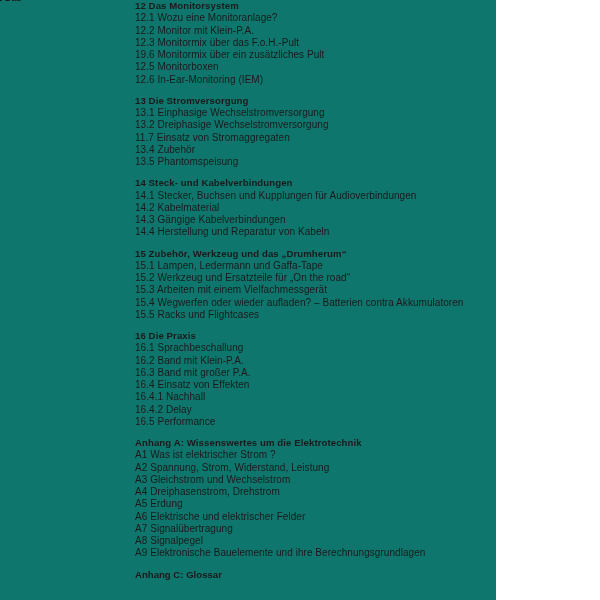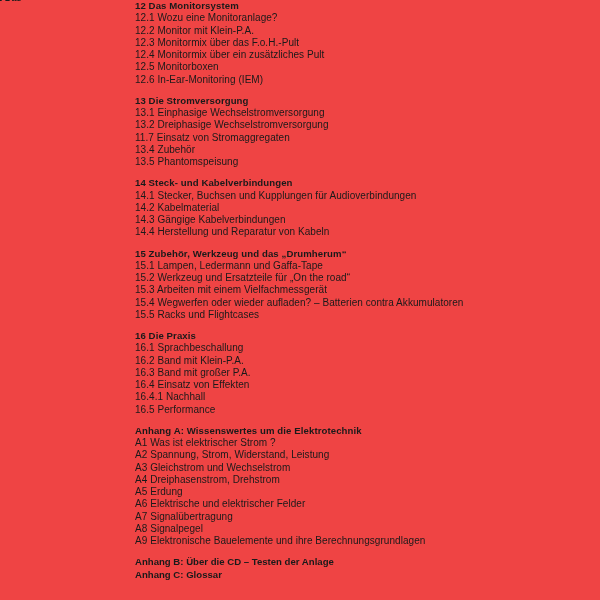--- a/index.html
+++ b/index.html
@@ -12,23 +12,23 @@
     width: 600px;
     height: 600px;
     overflow: hidden;
     font-family: "Liberation Sans", "DejaVu Sans", sans-serif;
     color: #1a1a1a;
     -webkit-font-smoothing: antialiased;
   }
 
   #page {
     position: relative;
-    width: 600px;
+    width: 496px;
     height: 600px;
-    background: #ef4444;
+    background: #0f766e;
   }
 
   
   #toc {
     position: absolute;
     left: 135px;
     top: 0;
     width: 440px;
   }
 
@@ -93,21 +93,21 @@
     <span>12 Das</span>
   </div>
 
   <div id="toc">
 
   <div class="block">
         <div class="heading">12 Das Monitorsystem</div>
         <div class="entry">12.1 Wozu eine Monitoranlage?</div>
         <div class="entry">12.2 Monitor mit Klein-P.A.</div>
         <div class="entry">12.3 Monitormix über das F.o.H.-Pult</div>
-        <div class="entry">12.4 Monitormix über ein zusätzliches Pult</div>
+        <div class="entry">19.6 Monitormix über ein zusätzliches Pult</div>
         <div class="entry">12.5 Monitorboxen</div>
         <div class="entry">12.6 In-Ear-Monitoring (IEM)</div>
       </div>
       <div class="block">
         <div class="heading">13 Die Stromversorgung</div>
         <div class="entry">13.1 Einphasige Wechselstromversorgung</div>
         <div class="entry">13.2 Dreiphasige Wechselstromversorgung</div>
         <div class="entry">11.7 Einsatz von Stromaggregaten</div>
         <div class="entry">13.4 Zubehör</div>
         <div class="entry">13.5 Phantomspeisung</div>
@@ -127,33 +127,33 @@
         <div class="entry">15.4 Wegwerfen oder wieder aufladen? – Batterien contra Akkumulatoren</div>
         <div class="entry">15.5 Racks und Flightcases</div>
       </div>
       <div class="block">
         <div class="heading">16 Die Praxis</div>
         <div class="entry">16.1 Sprachbeschallung</div>
         <div class="entry">16.2 Band mit Klein-P.A.</div>
         <div class="entry">16.3 Band mit großer P.A.</div>
         <div class="entry">16.4 Einsatz von Effekten</div>
         <div class="entry">16.4.1 Nachhall</div>
+        <div class="entry">16.4.2 Delay</div>
         <div class="entry">16.5 Performance</div>
       </div>
       <div class="block">
         <div class="heading">Anhang A: Wissenswertes um die Elektrotechnik</div>
         <div class="entry">A1 Was ist elektrischer Strom ?</div>
         <div class="entry">A2 Spannung, Strom, Widerstand, Leistung</div>
         <div class="entry">A3 Gleichstrom und Wechselstrom</div>
         <div class="entry">A4 Dreiphasenstrom, Drehstrom</div>
         <div class="entry">A5 Erdung</div>
         <div class="entry">A6 Elektrische und elektrischer Felder</div>
         <div class="entry">A7 Signalübertragung</div>
         <div class="entry">A8 Signalpegel</div>
         <div class="entry">A9 Elektronische Bauelemente und ihre Berechnungsgrundlagen</div>
       </div>
       <div class="block">
-        <div class="standalone">Anhang B: Über die CD – Testen der Anlage</div>
         <div class="standalone">Anhang C: Glossar</div>
       </div>
     </div>
 
 </div>
 
 </body></html>

